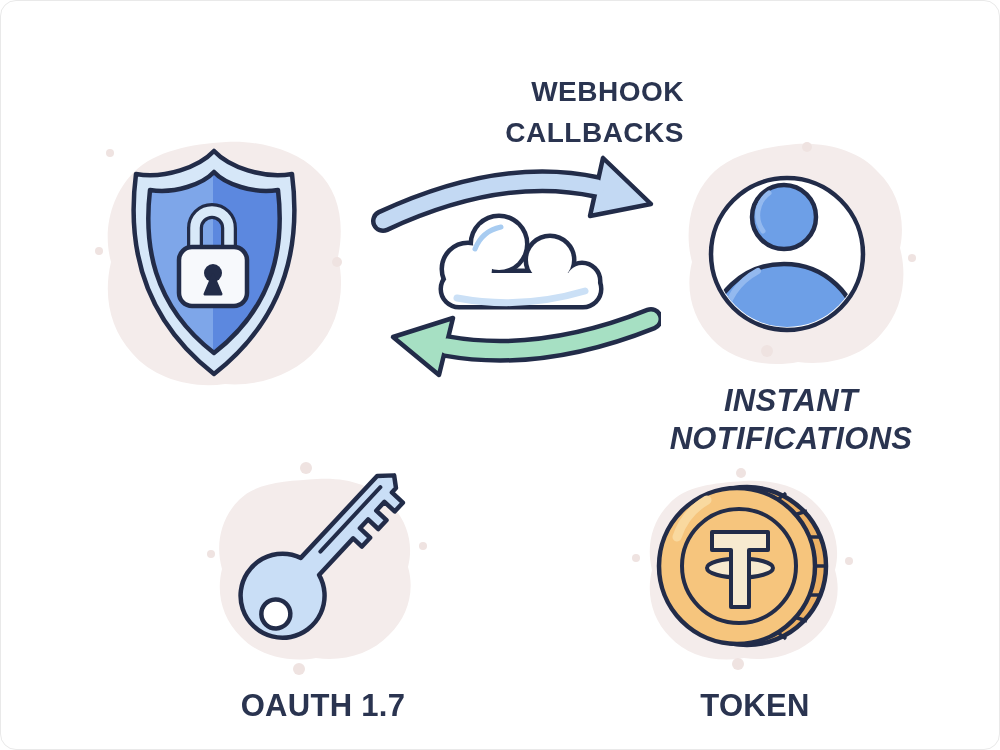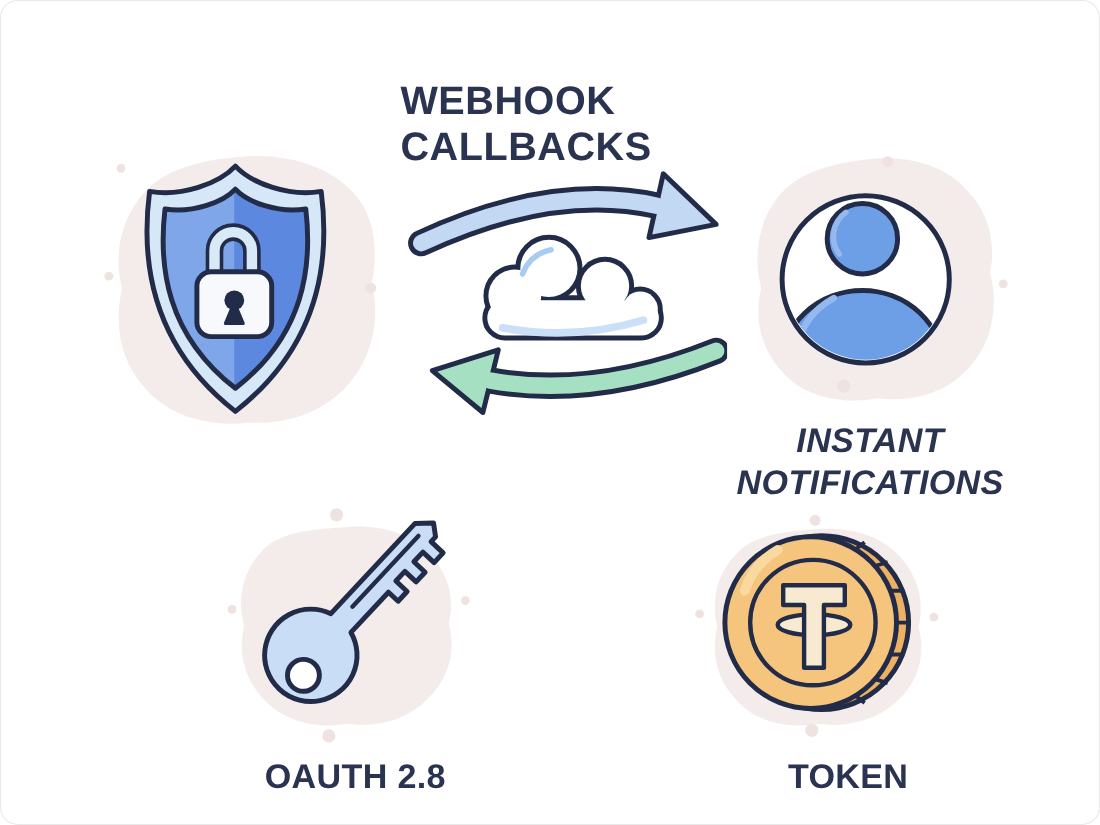--- a/index.html
+++ b/index.html
@@ -14,31 +14,31 @@
   }
   html,body{margin:0;padding:0;background:#ffffff;}
   .card{
     position:relative; width:1000px; height:750px; background:var(--white);
     border-radius:16px; border:1px solid #e9e9e9; box-sizing:border-box;
     overflow:hidden; font-family:"Liberation Sans", sans-serif;
   }
   .icon-svg{position:absolute;}
   .title{
     position:absolute; left:363px; top:70px; width:320px;
-    text-align:left; font-weight:700; font-size:36px; line-height:41px;
+    text-align:right; font-weight:700; font-size:28px; line-height:41px;
     color:var(--navy); letter-spacing:0.5px;
   }
   .label{
     position:absolute; text-align:center; font-weight:700; font-size:31px;
     line-height:38px; color:var(--navy); letter-spacing:0.3px;
   }
   .label-secure{left:69px;  top:399px; width:300px;}
   .label-instant{left:640px; top:381px; width:300px;font-style:italic;}
   .label-oauth{left:172px; top:686px; width:300px;}
-  .label-token{left:620px; top:686px; width:300px;}
+  .label-token{left:604px; top:686px; width:300px;}
 </style>
 </head>
 <body>
 
 <div class="card">
 
   <div class="title">
     <div>WEBHOOK</div>
     <div>CALLBACKS</div>
   </div>
@@ -174,16 +174,16 @@
       <path d="M676,536 A67,67 0 0 1 706,499" style="fill:none;stroke:var(--coinRing);stroke-width:9;stroke-linecap:round"></path>
       <circle cx="738" cy="565" r="57" style="fill:none;stroke:var(--stroke);stroke-width:4"></circle>
       <g>
         <ellipse cx="739" cy="567" rx="33" ry="9.5" style="fill:var(--cream);stroke:var(--stroke);stroke-width:4"></ellipse>
         <path d="M711,531 L767,531 L767,549 L748,549 L748,606 L730,606 L730,549 L711,549 Z" style="fill:var(--cream);stroke:var(--stroke);stroke-width:4;stroke-linejoin:round"></path>
       </g>
     </g>
   </svg>
 
   <div class="label label-instant">INSTANT NOTIFICATIONS</div>
-  <div class="label label-oauth">OAUTH 2.8</div>
+  <div class="label label-oauth">OAUTH 1.7</div>
   <div class="label label-token">TOKEN</div>
 
 </div>
 
 </body></html>

